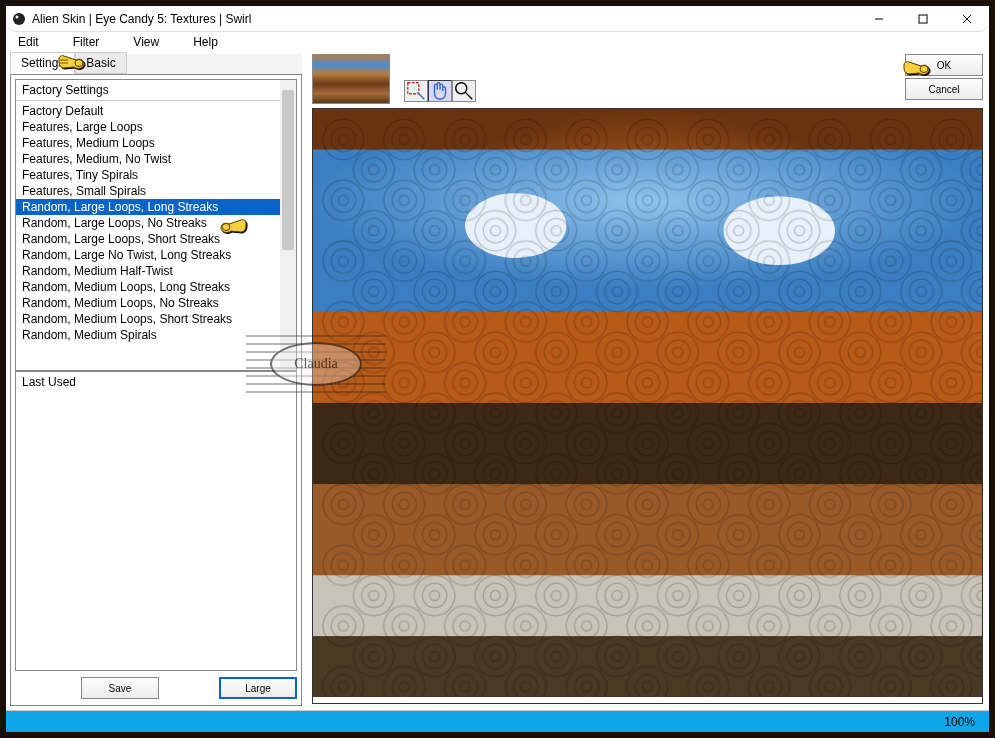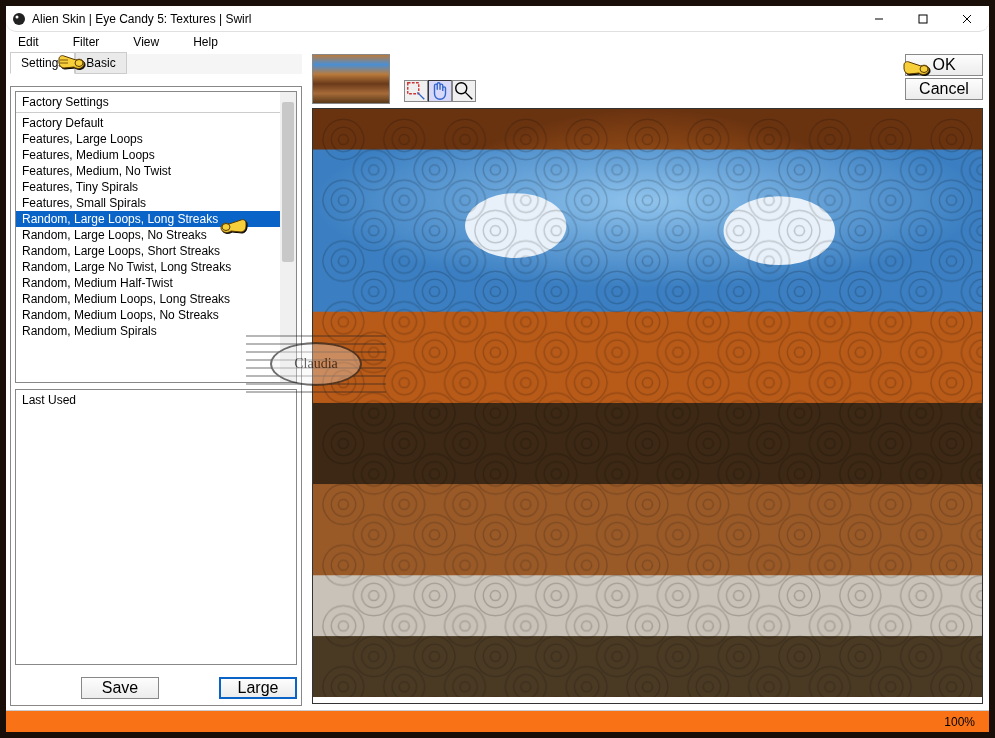--- a/index.html
+++ b/index.html
@@ -11,45 +11,45 @@
 .win-btn { width: 44px; display: flex; align-items: center; justify-content: center; }
 .win-btn svg { width: 10px; height: 10px; }
 .menubar { height: 20px; display: flex; align-items: center; padding-left: 4px; gap: 18px; }
 .menu-item { padding: 2px 8px; }
 .main { display: flex; height: calc(100% - 46px - 22px); }
 .left-panel { width: 300px; padding: 2px 4px 4px 4px; display: flex; flex-direction: column; }
 .tabs-row { display: flex; height: 20px; background: #f5f5f5; align-items: flex-end; position: relative; }
 .tab { padding: 3px 10px; font-size: 12px; border: 1px solid #ccc; background: #f5f5f5; position: relative; }
 .tab.active { background: #fff; border-bottom: 1px solid #fff; z-index: 2; }
 .tab.inactive { background: #eaeaea; margin-top: 37px; }
-.settings-panel { border: 1px solid #888; background: #fff; margin-top: 12px; flex: 1; display: flex; flex-direction: column; padding: 4px; gap: 6px; }
+.settings-panel { border: 1px solid #888; background: #fff; margin-top: 0; flex: 1; display: flex; flex-direction: column; padding: 4px; }
 .listbox-wrap { display: flex; border: 1px solid #888; background: #fff; }
 .listbox { flex: 1; overflow: hidden; }
 .listbox.top { height: 290px; }
 .listbox.bottom { flex: 1; }
 .list-header { padding: 3px 6px; font-size: 12px; border-bottom: 1px solid #ccc; background: #fff; }
 .list-items { padding: 2px 0; }
 .list-item { padding: 1px 6px; font-size: 12px; white-space: nowrap; cursor: default; }
 .list-item.selected { background: #0a64c8; color: #fff; }
 .scrollbar-v { width: 16px; background: #f0f0f0; position: relative; }
 .scroll-thumb { position: absolute; left: 2px; right: 2px; top: 10px; height: 160px; background: #c8c8c8; border-radius: 2px; }
 .btn-row { display: flex; justify-content: flex-end; gap: 60px; padding: 6px 0 2px; }
-.btn { min-width: 78px; height: 22px; border: 1px solid #888; background: linear-gradient(#fdfdfd,#ececec); font-size: 16px; display: flex; align-items: center; justify-content: center; }
+.btn { min-width: 78px; height: 22px; border: 1px solid #888; background: linear-gradient(#fdfdfd,#ececec); font-size: 10px; display: flex; align-items: center; justify-content: center; }
 .btn.highlight { border: 2px solid #0a64c8; }
 .right-panel { flex: 1; position: relative; display: flex; flex-direction: column; }
 .right-top { height: 54px; display: flex; align-items: flex-start; padding: 2px 6px 0 6px; }
 .thumb-box { width: 78px; height: 50px; border: 1px solid #888; background: linear-gradient(180deg,#b97a3c 0%,#4a8fd4 20%,#b97a3c 40%,#6a3a1a 60%,#a66a38 80%,#5a3a1a 100%); margin-right: 14px; }
 .tool-btns { display: flex; gap: 0; align-items: flex-end; height: 50px; padding-bottom: 2px; }
 .tool-btn { width: 24px; height: 22px; border: 1px solid #888; background: #f0f0f0; display: flex; align-items: center; justify-content: center; }
 .tool-btn.active { border: 1px inset #888; background: #d8d8f8; }
 .preview { flex: 1; margin: 2px 6px 6px 6px; border: 1px solid #333; overflow: hidden; position: relative; }
 .preview-canvas { position: absolute; inset: 0; }
 .ok-cancel { position: absolute; top: 2px; right: 6px; display: flex; flex-direction: column; gap: 2px; }
 .ok-cancel .btn { width: 60px; }
-.statusbar { position: absolute; bottom: 0; left: 0; right: 0; height: 22px; border-top: 1px solid #ccc; background: #f97316; display: flex; align-items: center; justify-content: flex-end; padding: 0 14px; font-size: 12px; }
+.statusbar { position: absolute; bottom: 0; left: 0; right: 0; height: 22px; border-top: 1px solid #ccc; background: #0ea5e9; display: flex; align-items: center; justify-content: flex-end; padding: 0 14px; font-size: 12px; }
 .hand-pointer { position: absolute; width: 28px; height: 20px; pointer-events: none; z-index: 50; }
 .hand-pointer svg { width: 100%; height: 100%; filter: drop-shadow(1px 1px 0 #000); }
 .watermark { position: absolute; left: 240px; top: 322px; width: 140px; height: 72px; pointer-events: none; z-index: 40; opacity: 0.65; }
 .watermark .lines { position:absolute; inset:0; }
 .watermark .oval { position:absolute; left:24px; top:14px; width:92px; height:44px; border:2px solid #222; border-radius:50%; background:rgba(240,240,240,0.5); display:flex; align-items:center; justify-content:center; font-family: cursive; font-size:14px; color:#111; }
 </style>
 </head>
 <body>
 
 <div class="titlebar">
@@ -106,20 +106,21 @@
               <div class="list-item">Features, Medium, No Twist</div>
               <div class="list-item">Features, Tiny Spirals</div>
               <div class="list-item">Features, Small Spirals</div>
               <div class="list-item selected">Random, Large Loops, Long Streaks</div>
               <div class="list-item">Random, Large Loops, No Streaks</div>
               <div class="list-item">Random, Large Loops, Short Streaks</div>
               <div class="list-item">Random, Large No Twist, Long Streaks</div>
               <div class="list-item">Random, Medium Half-Twist</div>
               <div class="list-item">Random, Medium Loops, Long Streaks</div>
               <div class="list-item">Random, Medium Loops, No Streaks</div>
+              <div class="list-item">Random, Medium Loops, Short Streaks</div>
               <div class="list-item">Random, Medium Spirals</div>
             </div>
         </div>
         <div class="scrollbar-v">
             <div class="scroll-thumb"></div>
           </div>
       </div>
 
       <div class="listbox-wrap" style="flex:1">
         <div class="listbox bottom">

